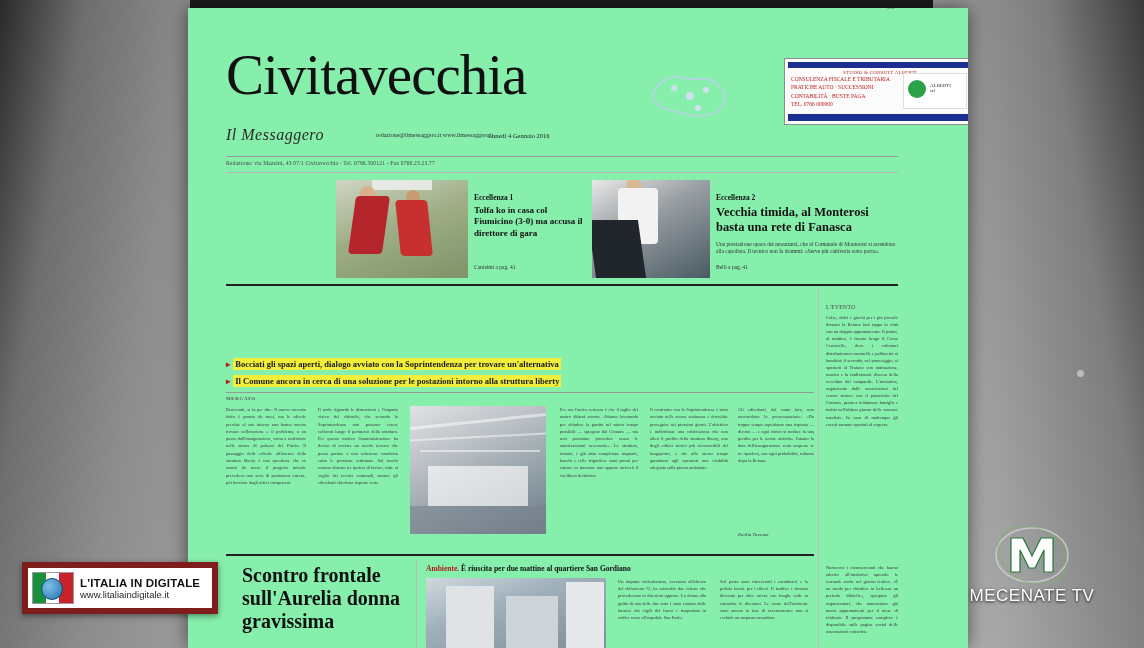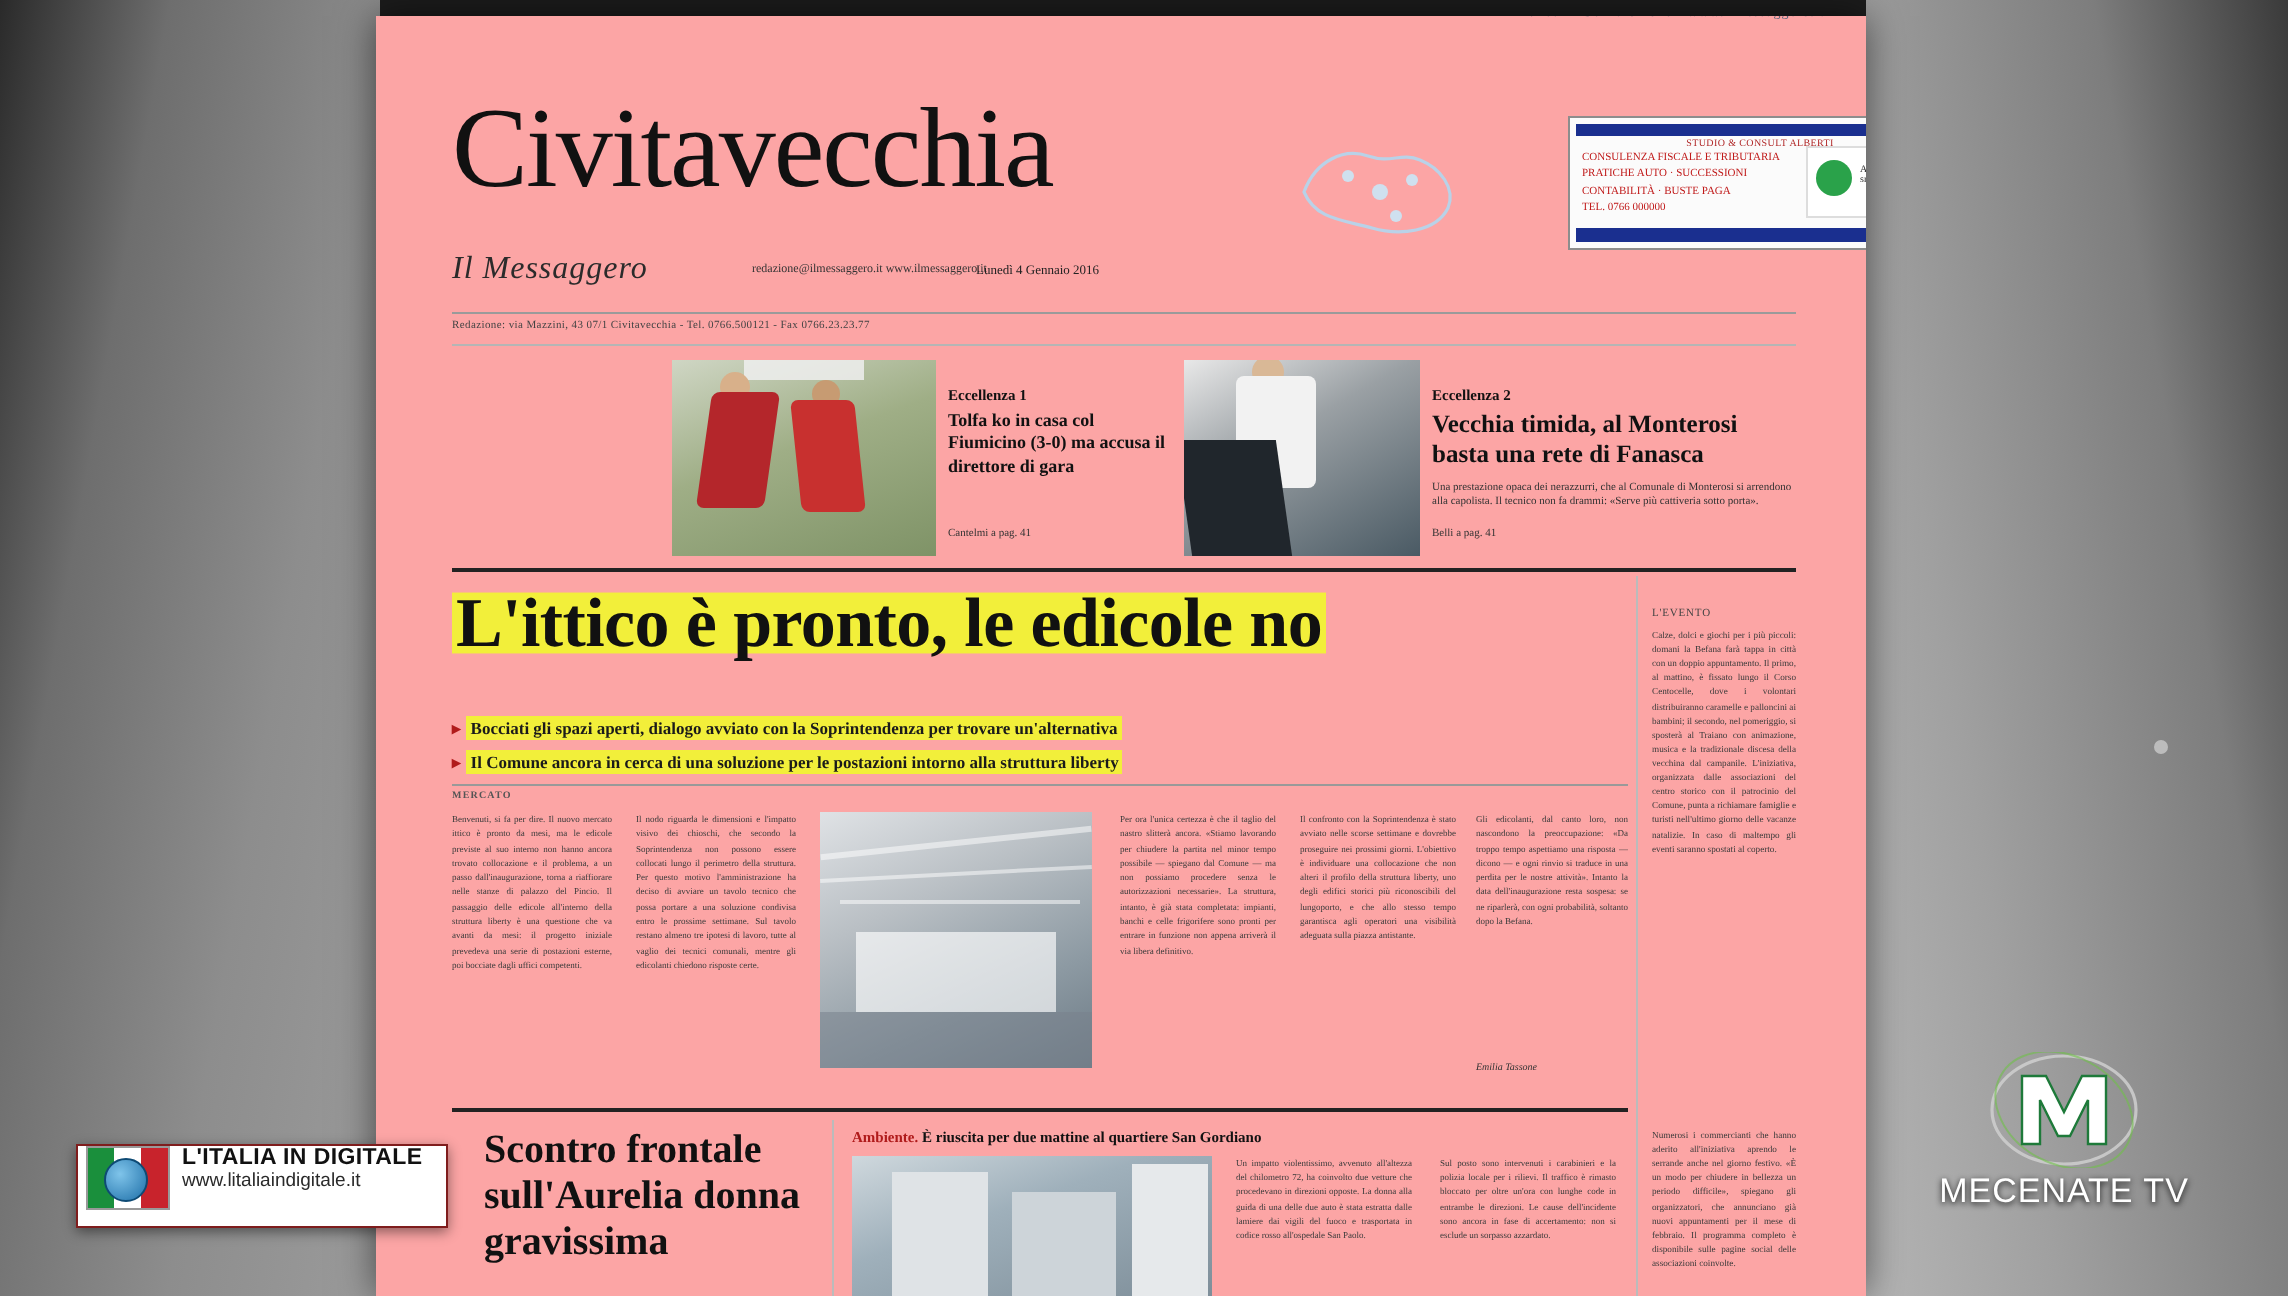--- a/index.html
+++ b/index.html
@@ -36,23 +36,24 @@
   .bg-top {
     position: absolute;
     left: 0; top: 0; width: 1144px; height: 10px;
     background: #1c1c1c;
   }
   
   .paper {
     position: absolute;
     left: 188px; top: 8px;
     width: 745px; height: 640px;
-    background: #fca5a5;
+    background: #86efac;
     box-shadow: 0 0 18px rgba(0,0,0,.55);
     overflow: hidden;
+    padding-left: 35px;
   }
   .paper-inner {
     position: absolute;
     left: 38px; top: 0;
     width: 672px; height: 640px;
   }
   
   .top-strip {
     position: absolute;
     left: 500px; top: -6px;
@@ -351,24 +352,23 @@
   .bc2 { left: 102px; }
   .rail-bot {
     position: absolute; left: 600px; top: 556px; width: 72px;
     font-size: 4.6px; line-height: 1.55; color: #3a3a3a; text-align: justify;
   }
   
   .bug-left {
     position: absolute; left: 22px; bottom: 34px;
     width: 184px; height: 40px;
     background: #ffffff;
-    border: 1px solid #7f1d1d;
-    display: flex; align-items: flex-start;
+    border: 6px solid #7f1d1d;
+    display: flex; align-items: center;
     box-shadow: 0 2px 6px rgba(0,0,0,.45);
-    margin-left: 16px;
   }
   .bug-left .flag {
     width: 40px; height: 30px; margin: 0 6px 0 4px;
     background: linear-gradient(90deg,#1a8f3c 33%,#ffffff 33%,#ffffff 66%,#c8232c 66%);
     border: 1px solid #999;
     position: relative;
     flex: none;
   }
   .bug-left .flag .globe {
     position: absolute; left: 8px; top: 5px; width: 20px; height: 20px;
@@ -482,23 +482,20 @@
         <div class="sp-col4">
           <div class="kicker">Eccellenza 2</div>
           <div class="hd">Vecchia timida, al Monterosi basta una rete di Fanasca</div>
           <div class="sub">Una prestazione opaca dei nerazzurri, che al Comunale di Monterosi si arrendono alla capolista. Il tecnico non fa drammi: «Serve più cattiveria sotto porta».</div>
           <div class="by">Belli a pag. 41</div>
         </div>
       </div>
 
       <div class="rule-thick"></div>
 
-      <div class="main-head">
-        <span class="hl-yellow">L'ittico è pronto, le edicole no</span>
-      </div>
 
       <div class="bullets">
         <div class="bullet">
           <span class="mark">▸</span><span class="hl">Bocciati gli spazi aperti, dialogo avviato con la Soprintendenza per trovare un'alternativa</span>
         </div>
         <div class="bullet">
           <span class="mark">▸</span><span class="hl">Il Comune ancora in cerca di una soluzione per le postazioni intorno alla struttura liberty</span>
         </div>
       </div>
 

